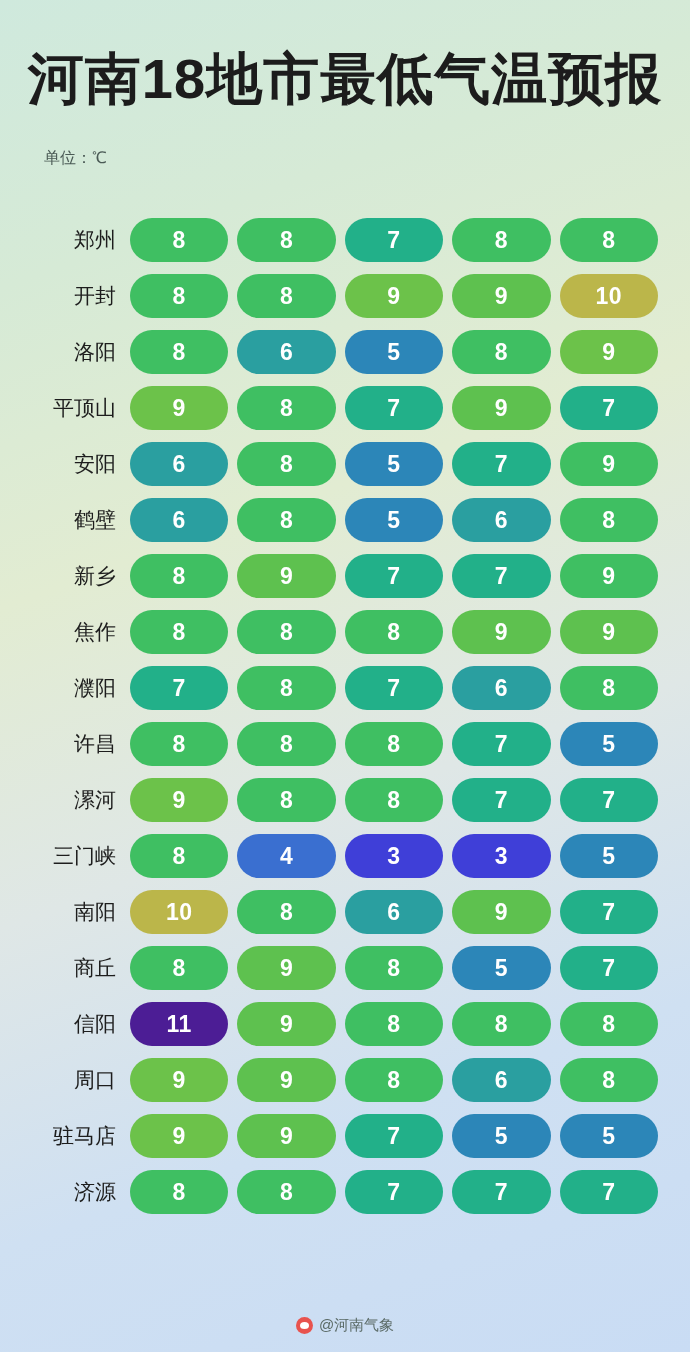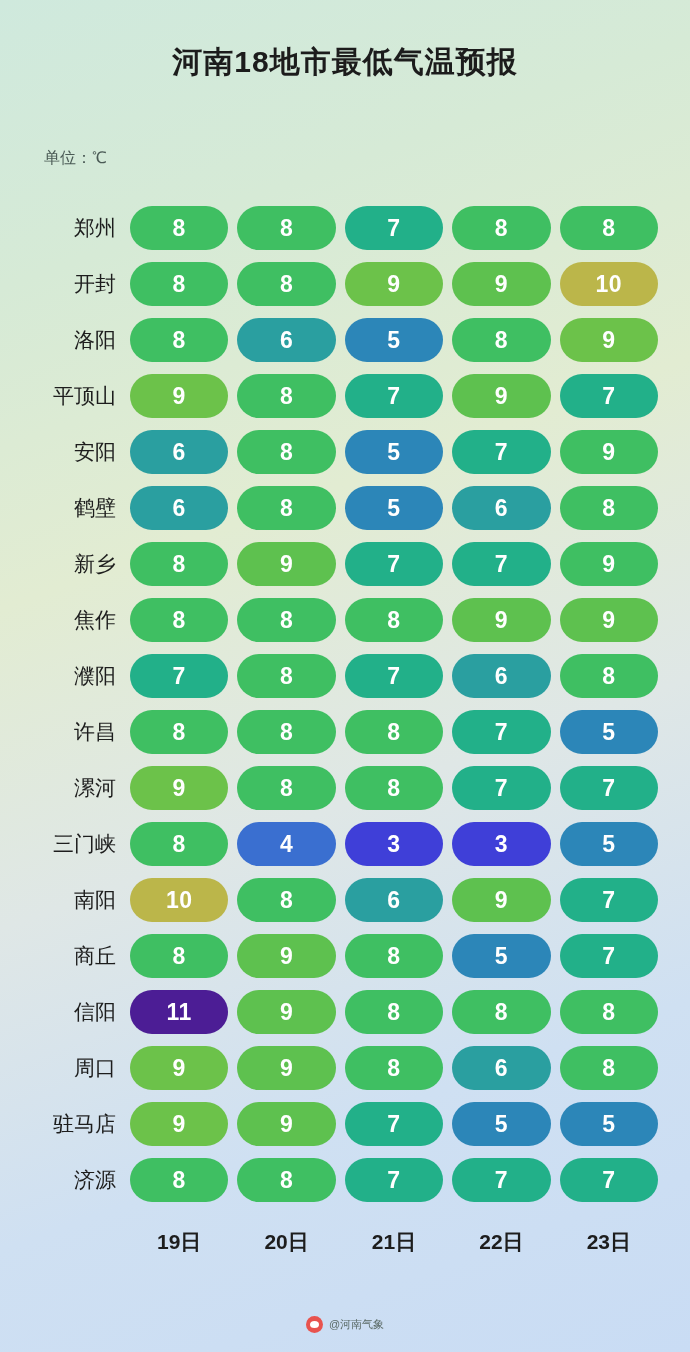--- a/index.html
+++ b/index.html
@@ -19,35 +19,35 @@
     width: 690px;
     height: 1352px;
     box-sizing: border-box;
   }
   .title {
     position: absolute;
     top: 42px;
     left: 0;
     width: 690px;
     text-align: center;
-    font-size: 30px;
+    font-size: 56px;
     font-weight: bold;
     color: #1c1c1c;
     letter-spacing: 1px;
   }
   .unit {
     position: absolute;
     top: 148px;
     left: 44px;
     font-size: 16px;
     color: #4a5a55;
   }
   .grid {
     position: absolute;
-    top: 200px;
+    top: 212px;
     left: 0;
     width: 690px;
   }
   .row {
     display: flex;
     align-items: center;
     height: 56px;
   }
   .city {
     width: 130px;
@@ -111,21 +111,21 @@
   }
   .brand {
     position: absolute;
     top: 1316px;
     left: 0;
     width: 690px;
     display: flex;
     align-items: center;
     justify-content: center;
     gap: 6px;
-    font-size: 11px;
+    font-size: 15px;
     color: #5a6a66;
   }
   .weibo-icon {
     width: 17px;
     height: 17px;
     border-radius: 50%;
     background: #e8534e;
     display: inline-block;
     position: relative;
   }
@@ -324,30 +324,20 @@
         <div class="cells">
           <div class="cell" style="background: rgb(63, 191, 98);">8</div>
           <div class="cell" style="background: rgb(63, 191, 98);">8</div>
           <div class="cell" style="background: rgb(34, 176, 137);">7</div>
           <div class="cell" style="background: rgb(34, 176, 137);">7</div>
           <div class="cell" style="background: rgb(34, 176, 137);">7</div>
         </div>
       </div>
     </div>
 
-  <div class="footer-dates">
-    <div class="spacer"></div>
-    <div class="dates">
-        <div class="date">19日</div>
-        <div class="date">20日</div>
-        <div class="date">21日</div>
-        <div class="date">22日</div>
-        <div class="date">23日</div>
-      </div>
-  </div>
 
 
   <div class="brand">
     <span class="weibo-icon"></span>
     <span>@河南气象</span>
   </div>
 
 </div>
 
 </body></html>

